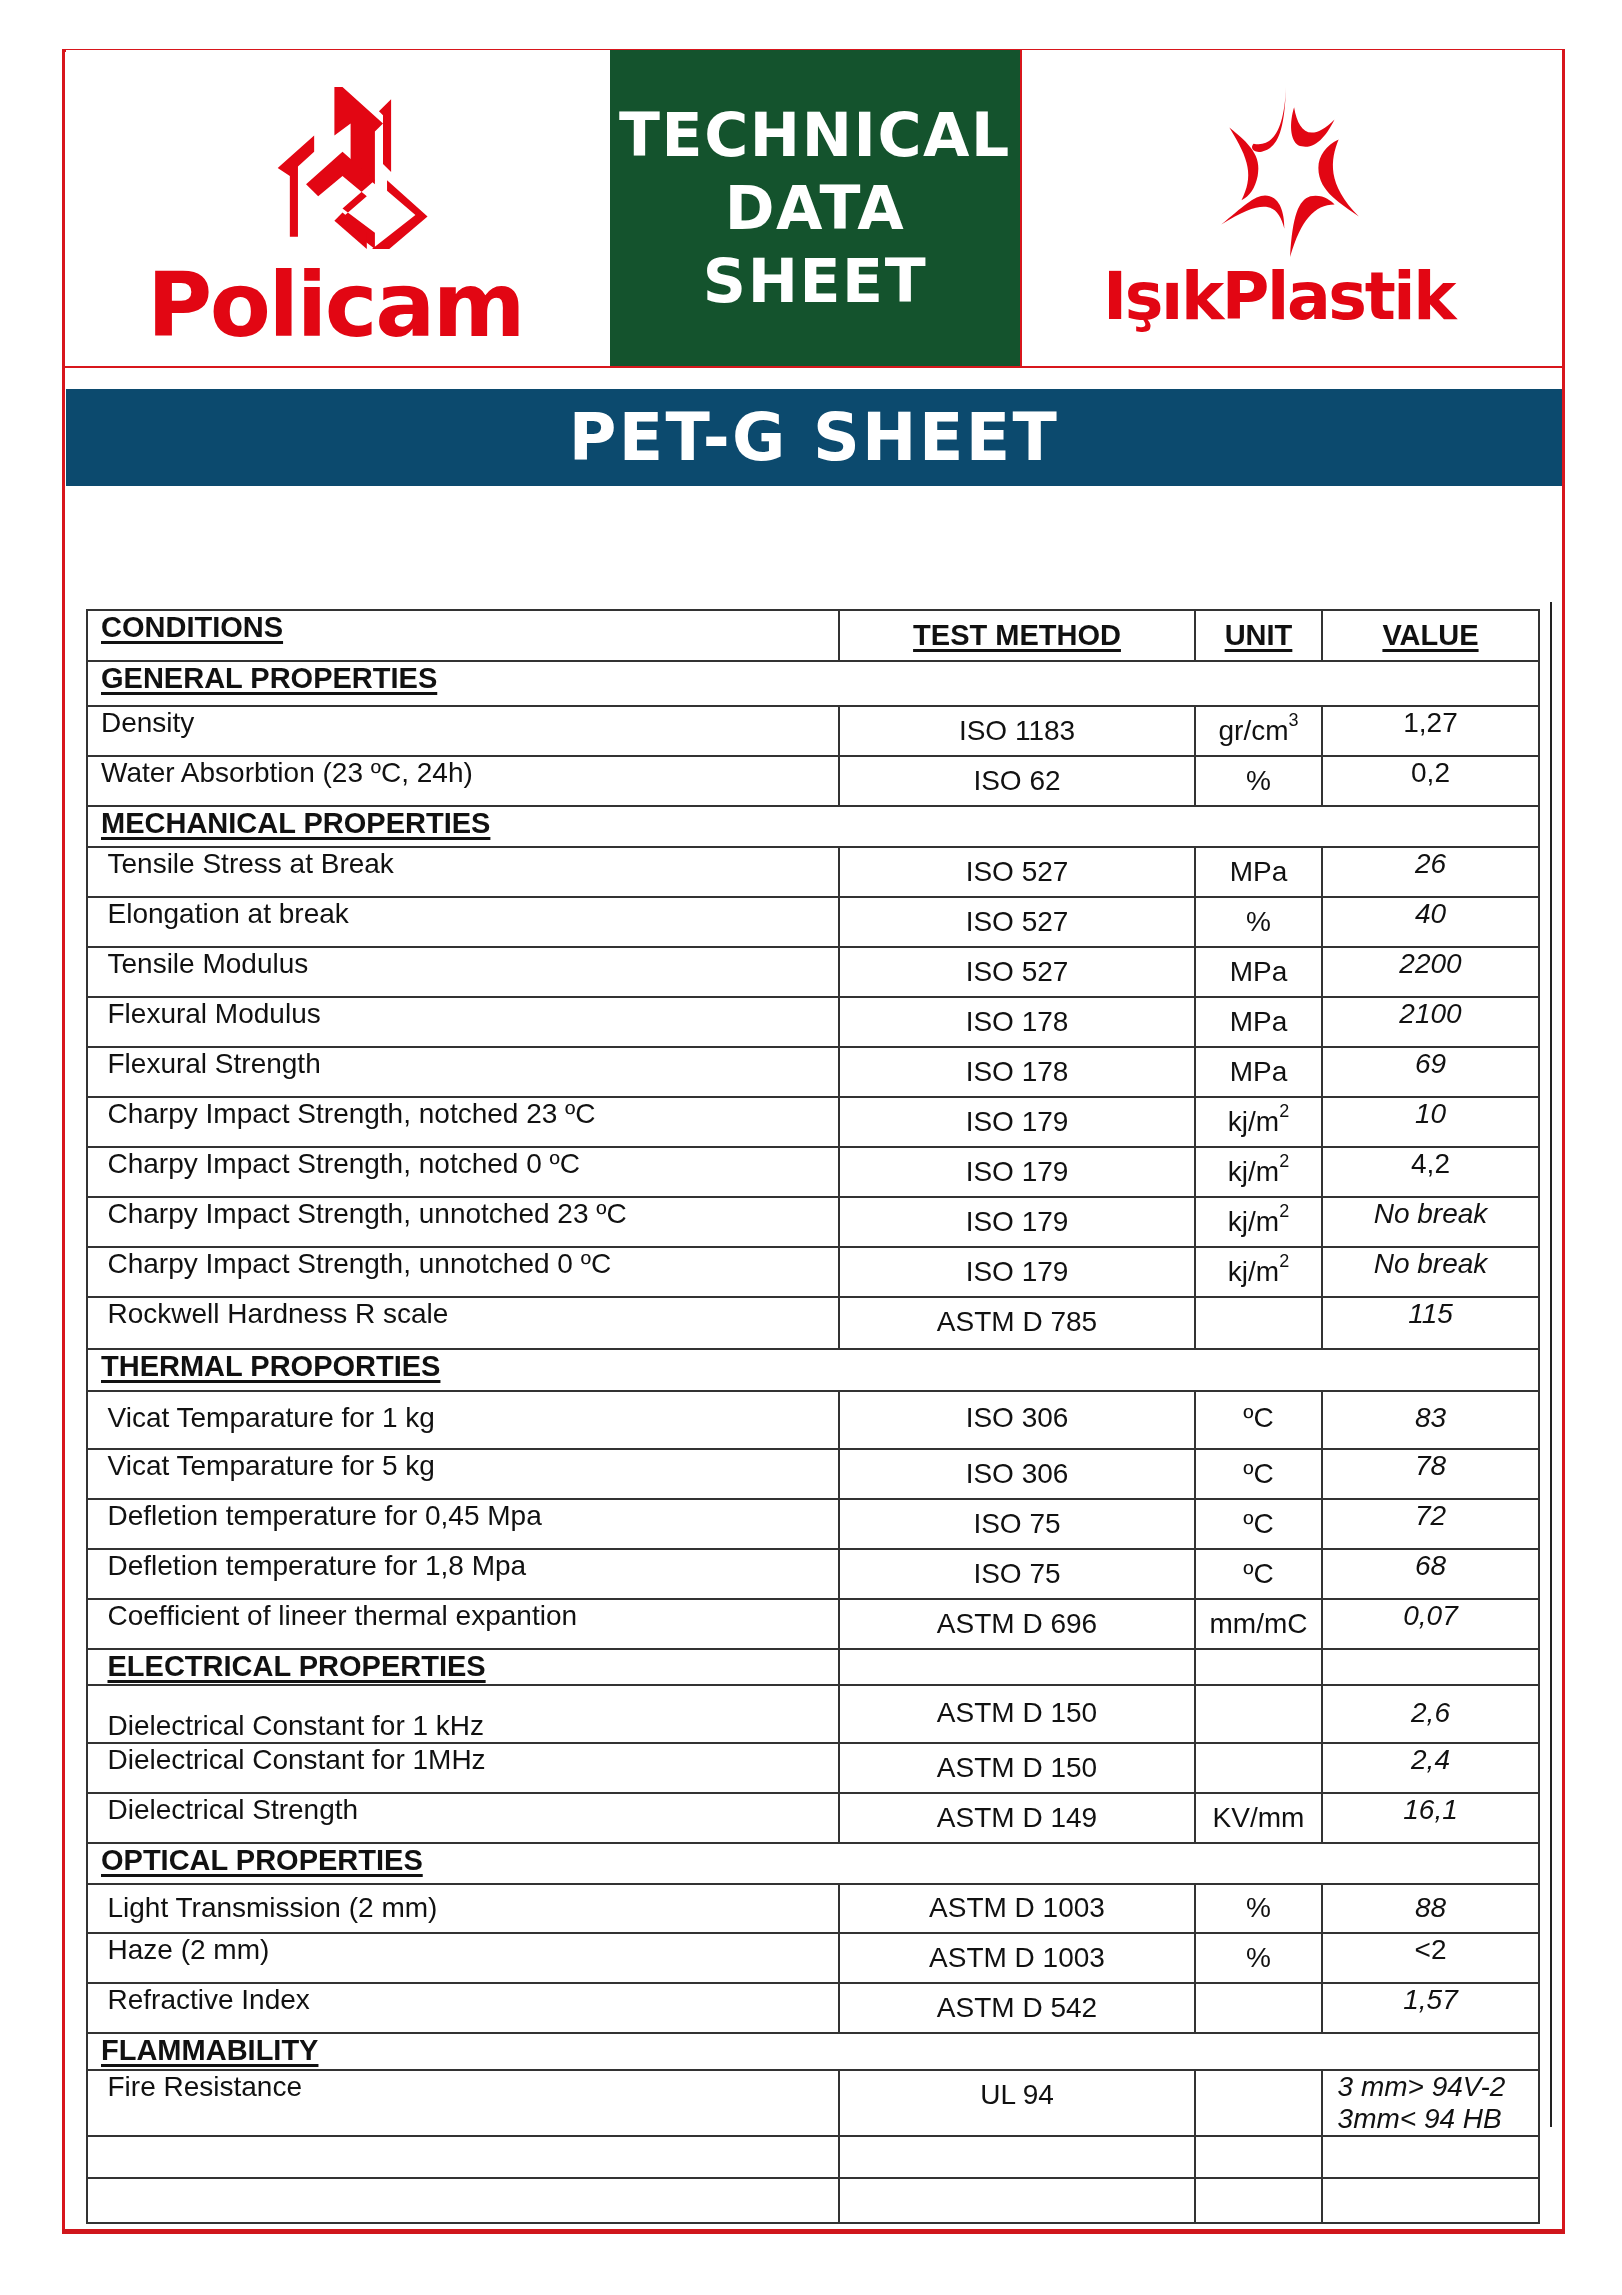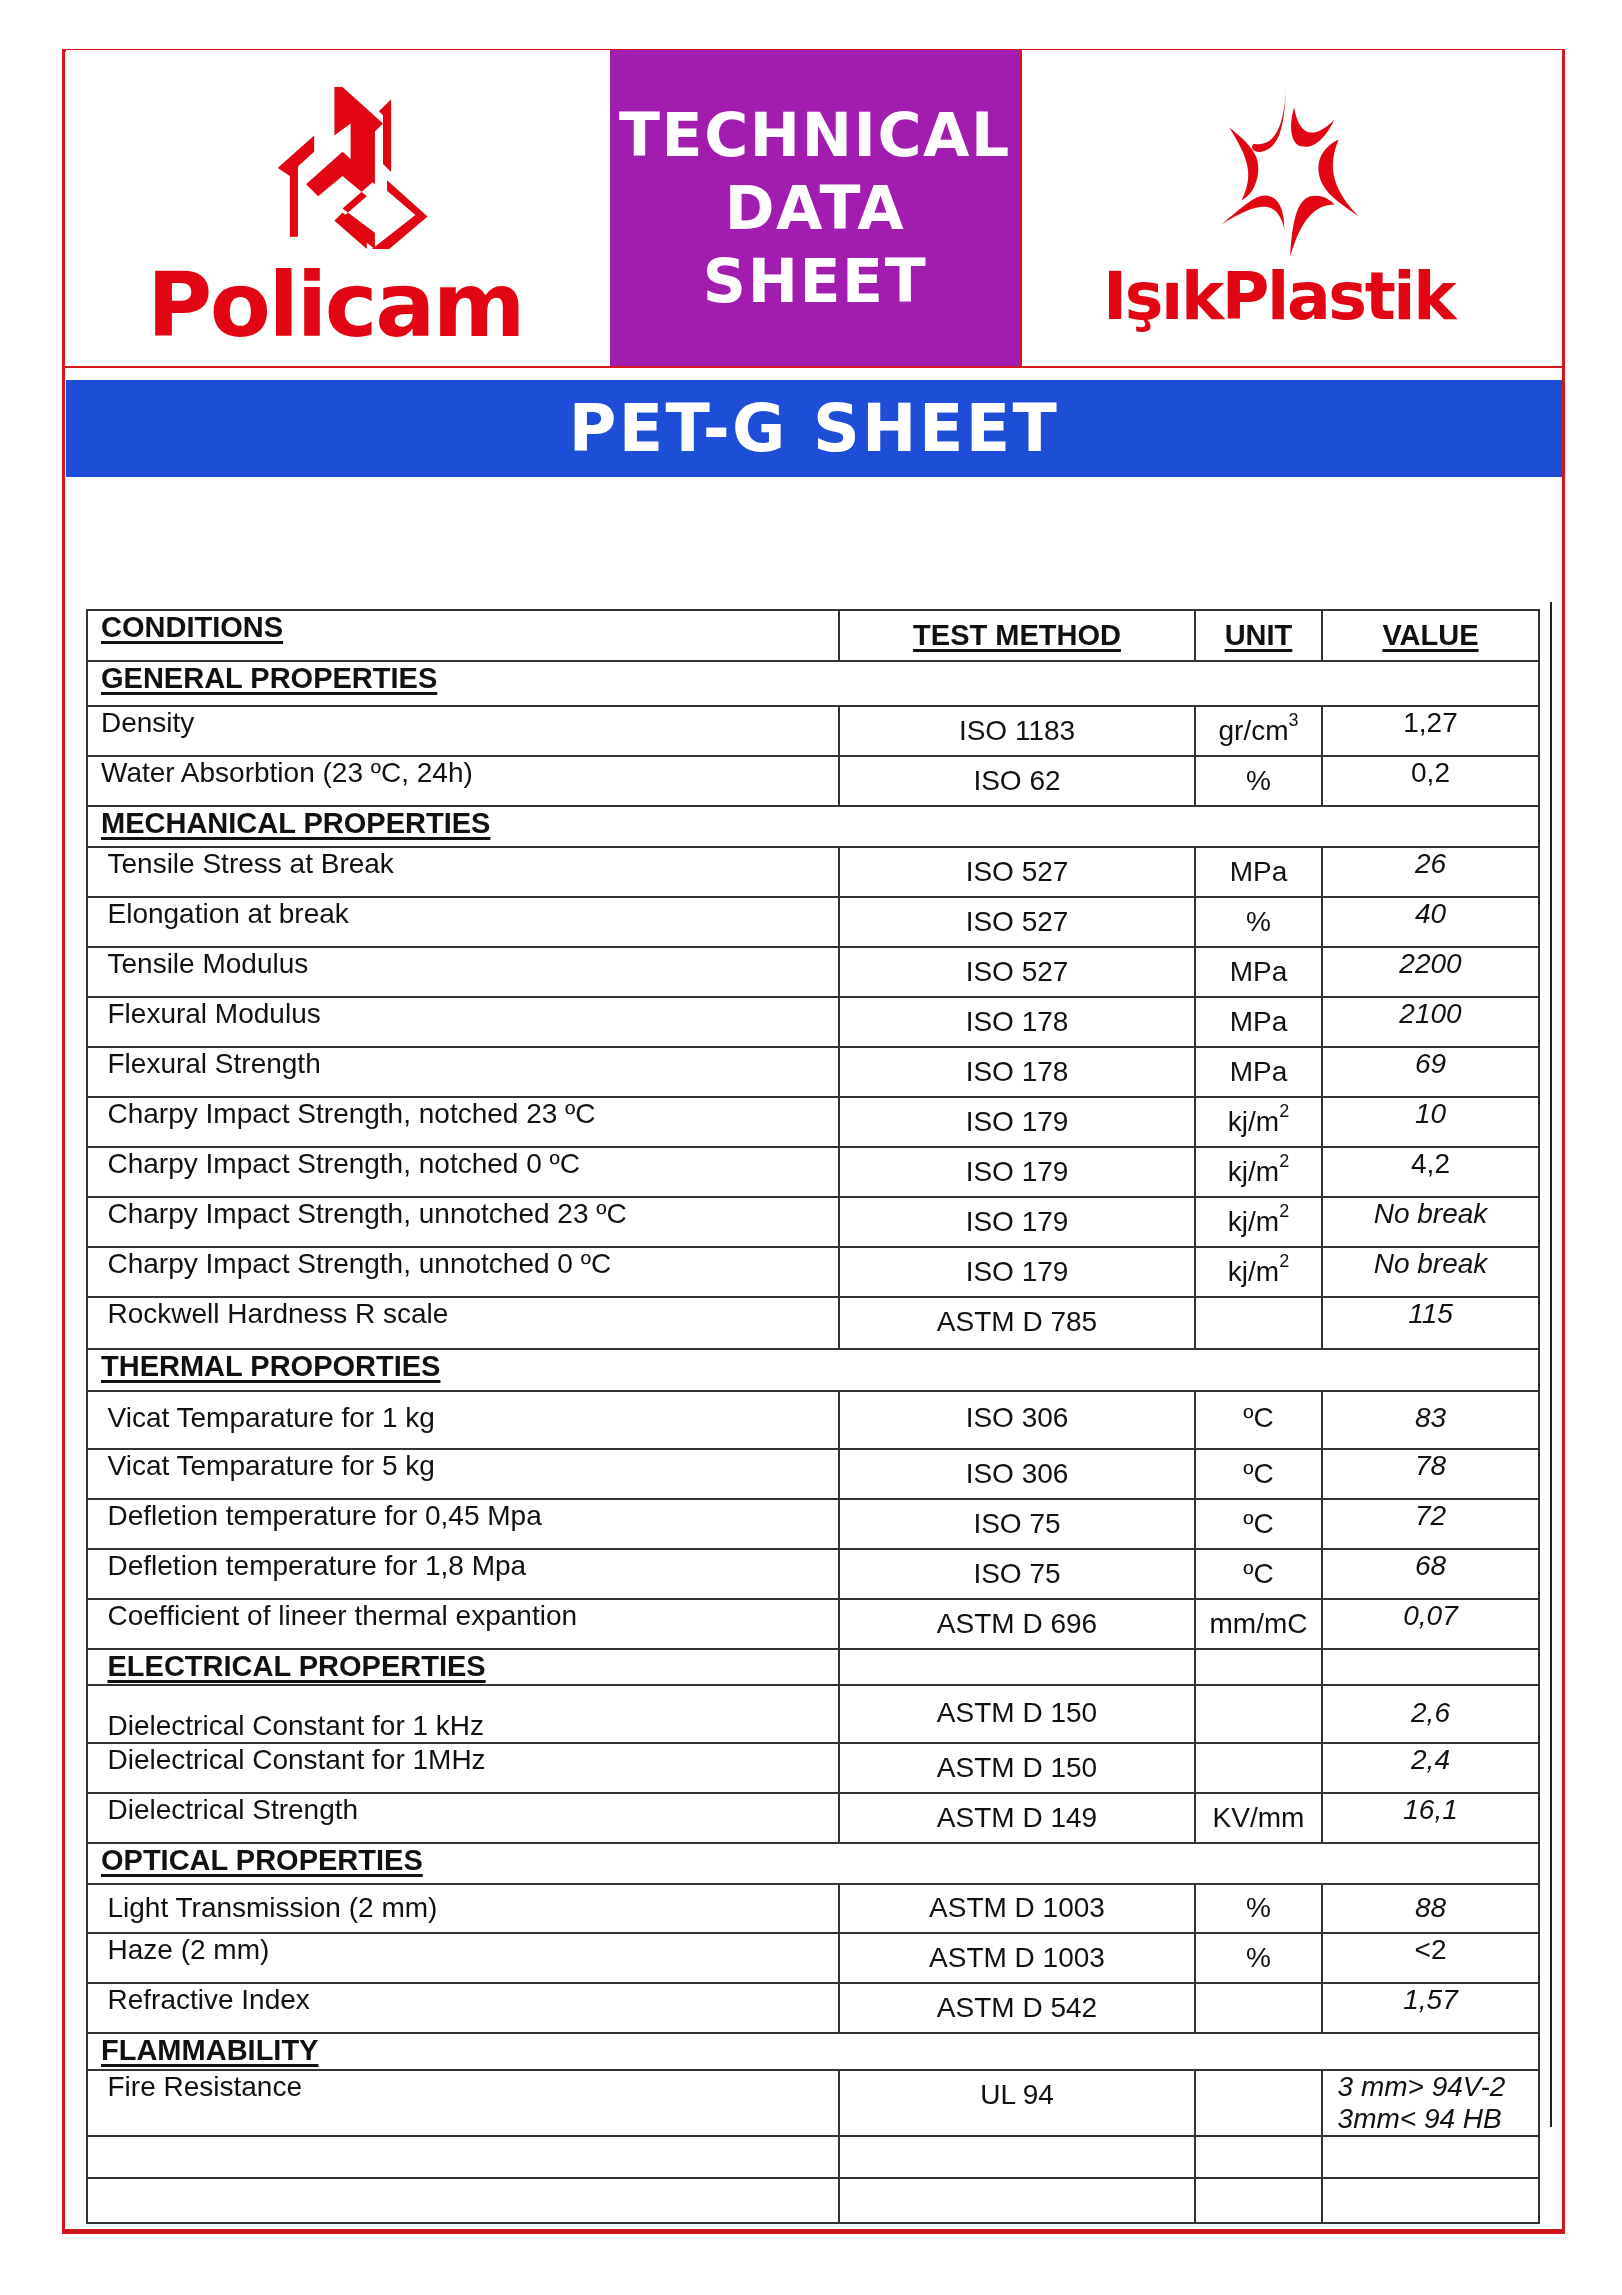--- a/index.html
+++ b/index.html
@@ -2,24 +2,24 @@
 <html style="font-size:13px"><head>
 <meta charset="utf-8">
 <style>
   html, body { margin: 0; padding: 0; background: #ffffff; }
   body { width: 1623px; height: 2295px; position: relative; overflow: hidden; font-family: "Liberation Sans", sans-serif; color: #111; }
   .frame { position: absolute; left: 62px; top: 49px; width: 1503px; height: 2184px; border: 3.2px solid #d8161c; box-sizing: border-box; }
   .frame-bottom { position: absolute; left: 62px; top: 2229px; width: 1503px; height: 4.9px; background: #d0161c; }
   .header-divider { position: absolute; left: 62px; top: 366px; width: 1503px; height: 2.4px; background: #d8161c; }
   .header-cell { position: absolute; top: 50px; height: 316px; }
   .logo-left { left: 66px; width: 544px; background: #fff; }
-  .title-block { left: 610px; width: 410px; background: #a21caf; display: flex; flex-direction: column; align-items: center; justify-content: center; }
+  .title-block { left: 610px; width: 410px; background: #14532d; display: flex; flex-direction: column; align-items: center; justify-content: center; }
   .logo-right { left: 1020px; width: 542px; background: #fff; border-left: 2.4px solid #d8161c; box-sizing: border-box; }
   .title-line { color: #fff; font-weight: bold; font-size: 60px; line-height: 73px; letter-spacing: 1.6px; font-family: "DejaVu Sans", sans-serif; }
-  .band { position: absolute; left: 66px; top: 380px; width: 1496px; height: 97px; background: #1d4ed8; display: flex; align-items: center; justify-content: center; }
+  .band { position: absolute; left: 66px; top: 389px; width: 1496px; height: 97px; background: #0c4a6e; display: flex; align-items: center; justify-content: center; }
   .band-title { color: #fff; font-weight: bold; font-size: 65px; letter-spacing: 2.4px; font-family: "DejaVu Sans", sans-serif; }
   .logo-text { position: absolute; font-weight: bold; color: #e20613; font-family: "DejaVu Sans", sans-serif; }
   .policam-text { left: 81px; top: 203px; font-size: 89px; letter-spacing: -2.4px; }
   .isik-text { left: 81px; top: 209px; font-size: 65px; letter-spacing: -2.4px; }
   .policam-mark { position: absolute; left: 187px; top: 37px; width: 179px; height: 162px; }
   .isik-mark { position: absolute; left: 183px; top: 37px; width: 162px; height: 170px; }
 
   .table-wrap { position: absolute; left: 86px; top: 609px; width: 1452px; }
   table { border-collapse: collapse; width: 1452px; table-layout: fixed; }
   td { border: 2.4px solid #333; font-size: 28px; padding: 0 0 0 13px; vertical-align: top; line-height: 32px; box-sizing: border-box; }

